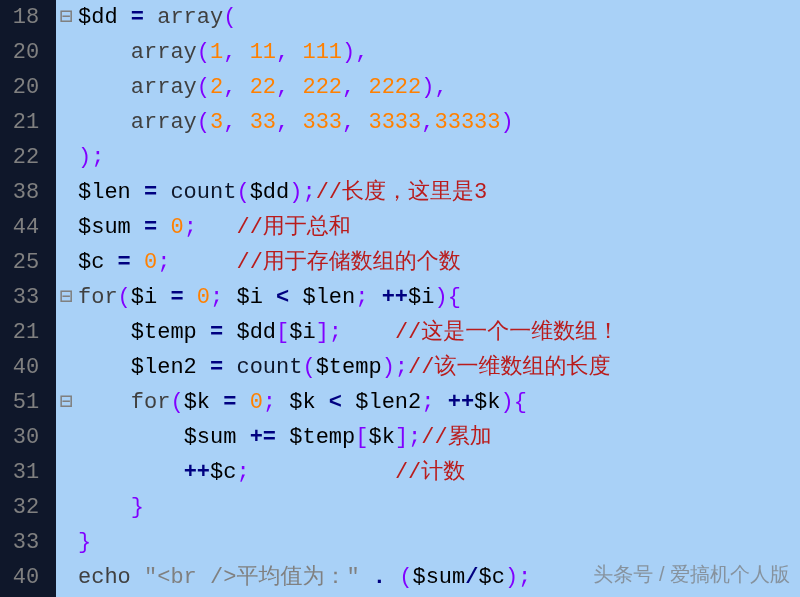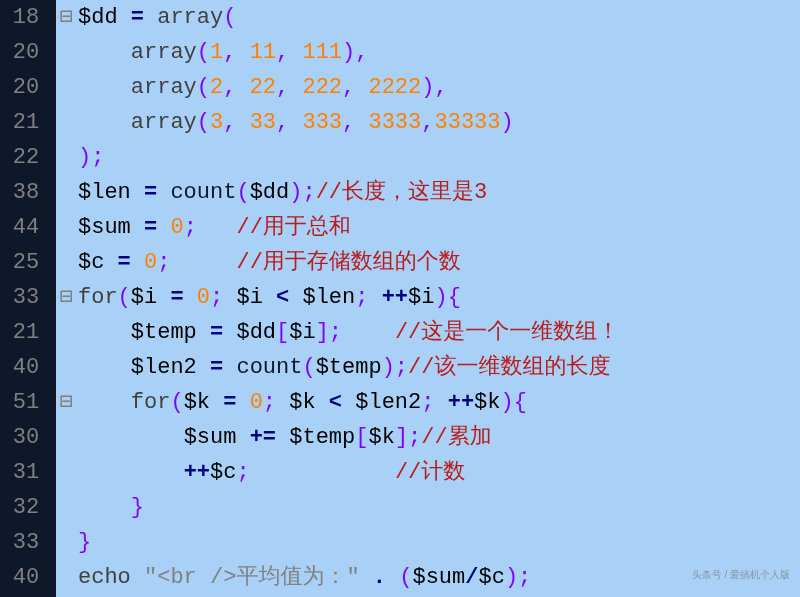--- a/index.html
+++ b/index.html
@@ -41,21 +41,21 @@
 .num { color: #ff8000; }
 .op { color: #000080; font-weight: bold; }
 .pn { color: #8000ff; }
 .cm { color: #b91c1c; }
 .str { color: #808080; }
 .watermark {
   position: absolute;
   right: 10px;
   bottom: 5px;
   color: rgba(120,120,120,0.7);
-  font-size: 10px;
+  font-size: 20px;
   font-family: sans-serif;
 }
 </style>
 </head>
 <body>
 
 <div class="gutter">
     <div class="ln">18</div>
     <div class="ln">20</div>
     <div class="ln">20</div>

